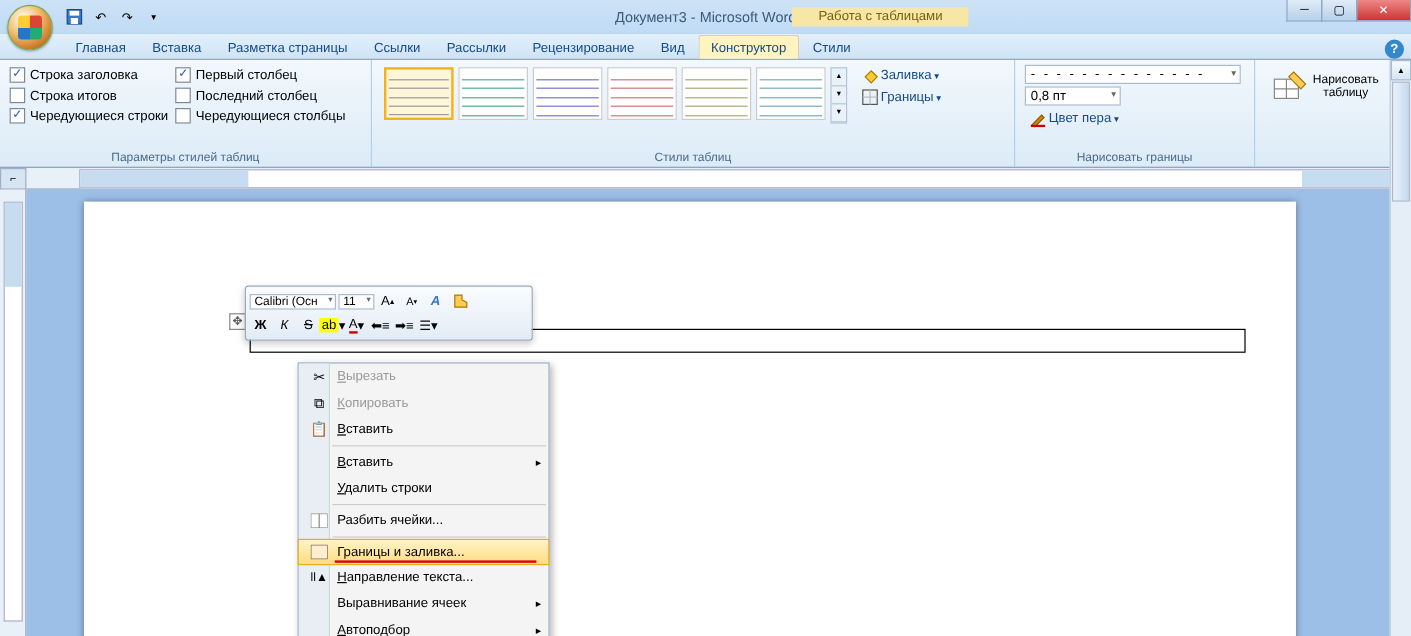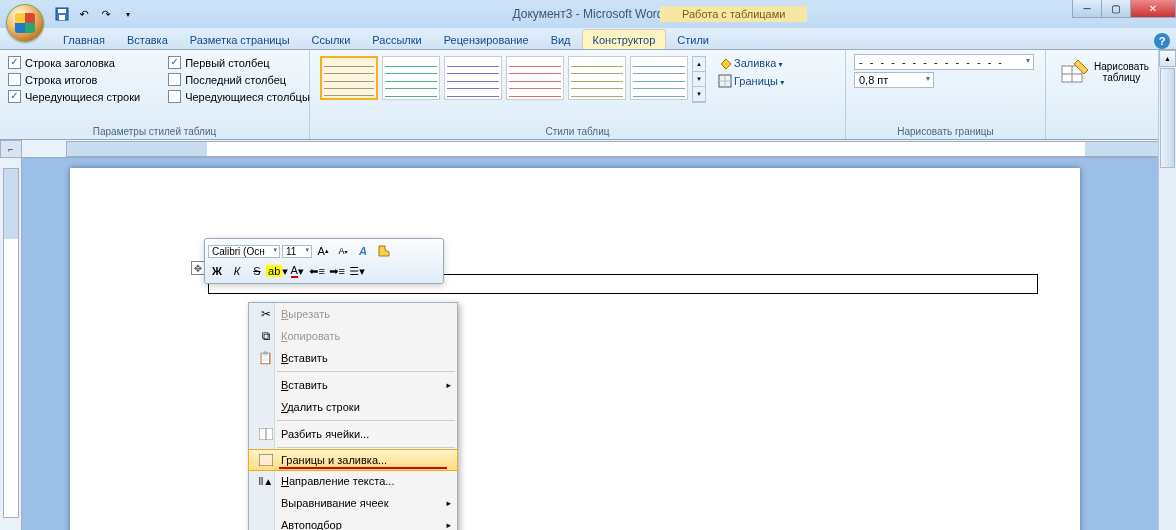--- a/index.html
+++ b/index.html
@@ -132,21 +132,21 @@
   <div class="tab">Рассылки</div>
   <div class="tab">Рецензирование</div>
   <div class="tab">Вид</div>
   <div class="tab active context">Конструктор</div>
   <div class="tab">Стили</div>
   <div class="help-icon">?</div>
 </div>
 
 <div class="ribbon">
   <div class="group" style="width:310px">
-    <div style="display:flex; gap:28px;">
+    <div style="display:flex; gap:6px;">
       <div>
         <div class="check-row">
             <div class="checkbox on"></div>
             <span>Строка заголовка</span>
           </div>
         <div class="check-row">
             <div class="checkbox"></div>
             <span>Строка итогов</span>
           </div>
         <div class="check-row">
@@ -241,20 +241,27 @@
       </div>
     </div>
     <div class="group-label">Стили таблиц</div>
   </div>
 
   <div class="group" style="width:200px">
     <div style="display:flex; gap:8px;">
       <div style="width:190px">
         <div class="combo" style="width:180px"><span style="letter-spacing:2px">- - - - - - - - - - - - - -</span></div>
         <div class="combo" style="width:80px;margin-top:2px">0,8 пт</div>
+        <div class="btn-row" style="margin-top:2px">
+            <svg width="16" height="14">
+              <path d="M2 12 L10 4 L12 6 L4 14 Z" fill="#c80" stroke="#850"></path>
+              <rect x="1" y="12" width="12" height="2" fill="#c00"></rect>
+            </svg>
+            <span class="dd-arrow">Цвет пера</span>
+          </div>
       </div>
     </div>
     <div class="group-label">Нарисовать границы</div>
   </div>
 
   <div class="group" style="width:130px">
     <div style="display:flex">
       <div class="big-btn">
         <div class="big-icon">
             <svg width="32" height="28">

